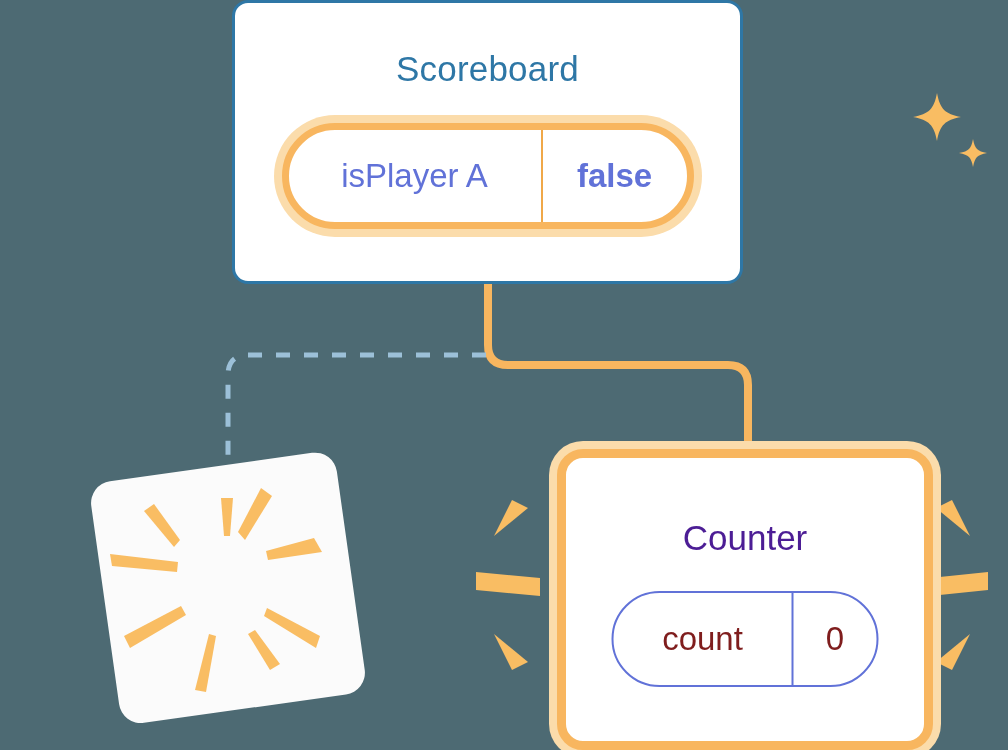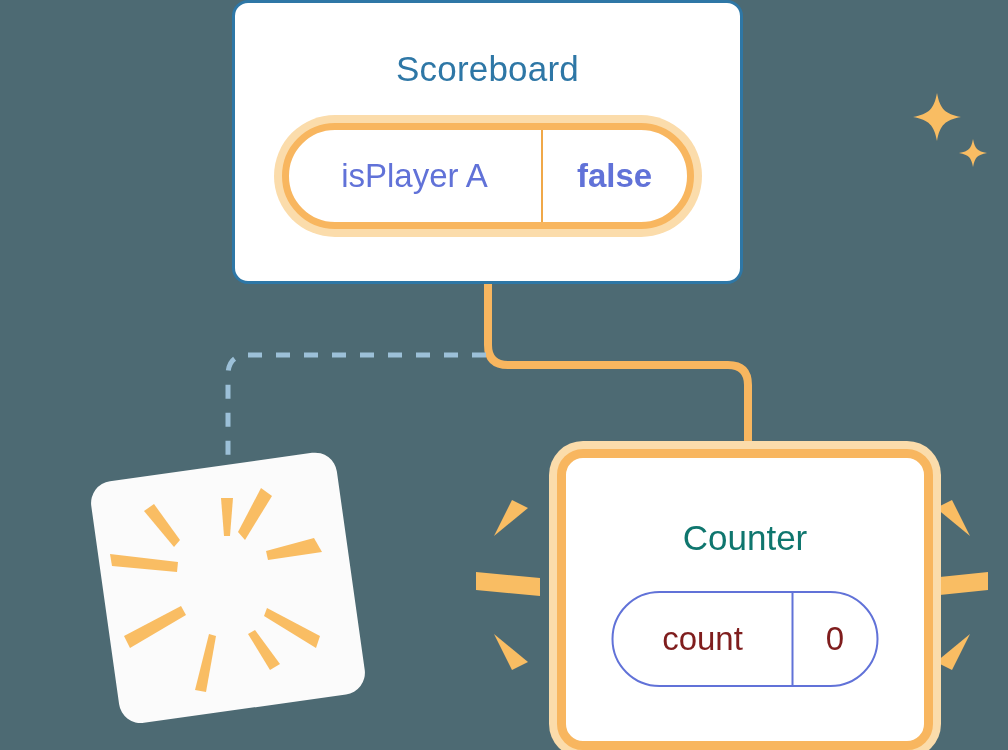--- a/index.html
+++ b/index.html
@@ -221,21 +221,21 @@
 
     <div id="scoreboard-title" style="color: rgb(46, 119, 166);">Scoreboard</div>
 
     <svg id="sparkles" viewBox="0 0 90 84" width="90" height="84">
       <path d="M30 2 C33 18 38 23 54 26 C38 29 33 34 30 50 C27 34 22 29 6 26 C22 23 27 18 30 2 Z" fill="#f9bd63"></path>
       <path d="M66 48 C68 58 70 60 80 62 C70 64 68 66 66 76 C64 66 62 64 52 62 C62 60 64 58 66 48 Z" fill="#f9bd63"></path>
     </svg>
   </div>
 
   <div id="counter-card" style="border-color: rgb(248, 182, 95); box-shadow: rgb(251, 220, 171) 0px 0px 0px 8px;">
-    <div id="counter-title" style="color: #0f766e;">Counter</div>
+    <div id="counter-title" style="color: #4c1d95;">Counter</div>
 
     <div id="counter-pill" style="border-color: rgb(97, 114, 216);">
       <div class="cell cell-key" style="border-right-color: rgb(97, 114, 216);">count</div>
       <div class="cell cell-val" style="font-weight: normal;">0</div>
     </div>
   </div>
 
 </div>
 
 </body></html>

